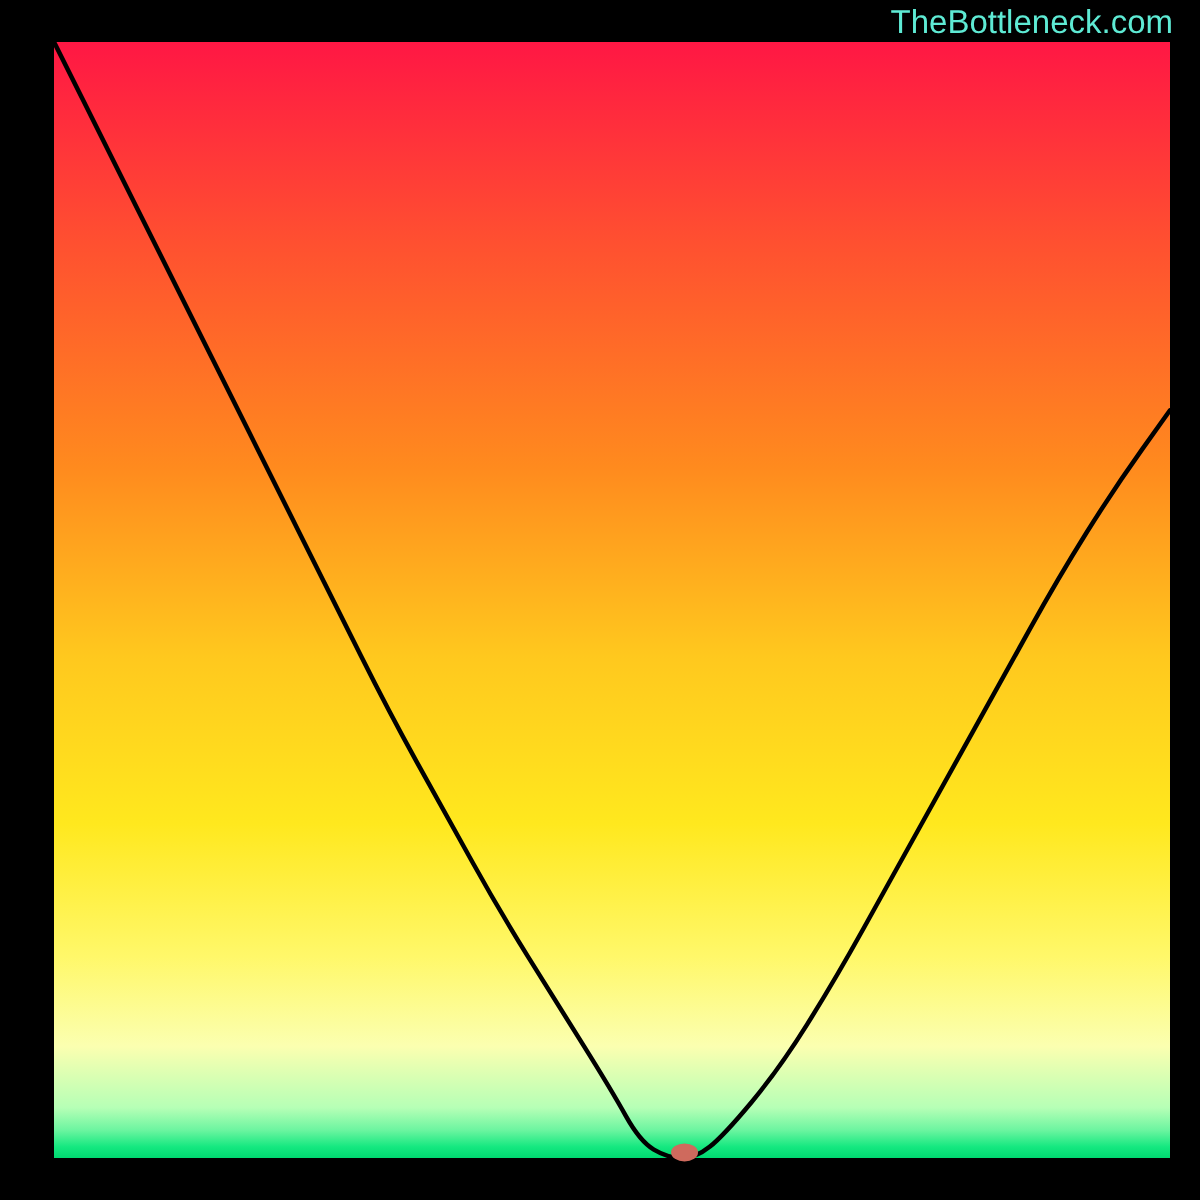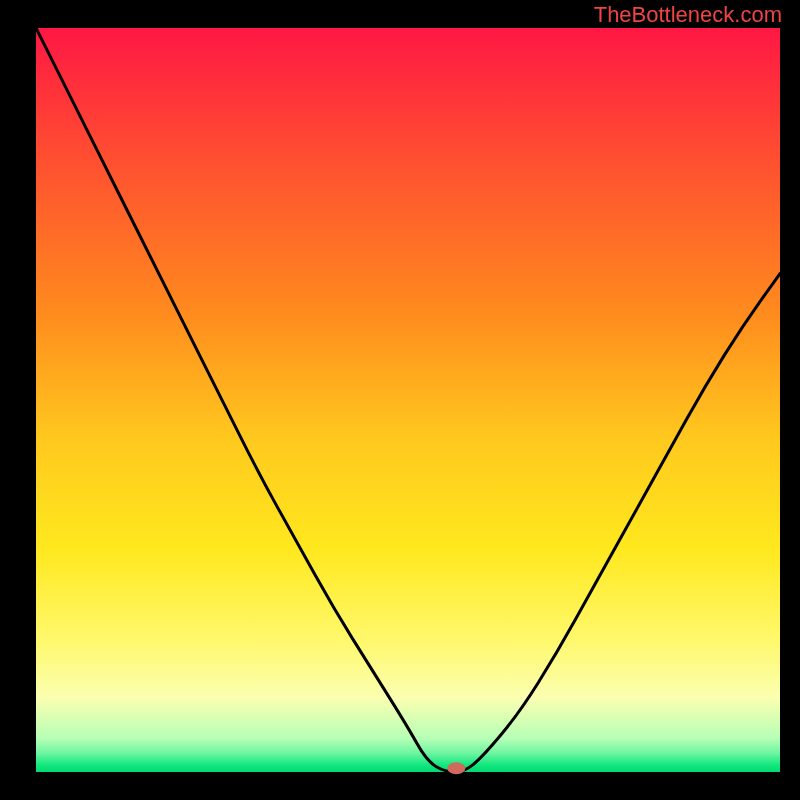--- a/index.html
+++ b/index.html
@@ -14,21 +14,21 @@
   .frame {
     position: relative;
     width: 800px;
     height: 800px;
     background: #000;
   }
   .watermark {
     position: absolute;
     top: 2px;
     right: 18px;
-    color: #ef4444;
+    color: #5eead4;
     font-size: 22px;
     font-weight: 500;
     z-index: 5;
     user-select: none;
   }
   svg {
     position: absolute;
     top: 0;
     left: 0;
   }

